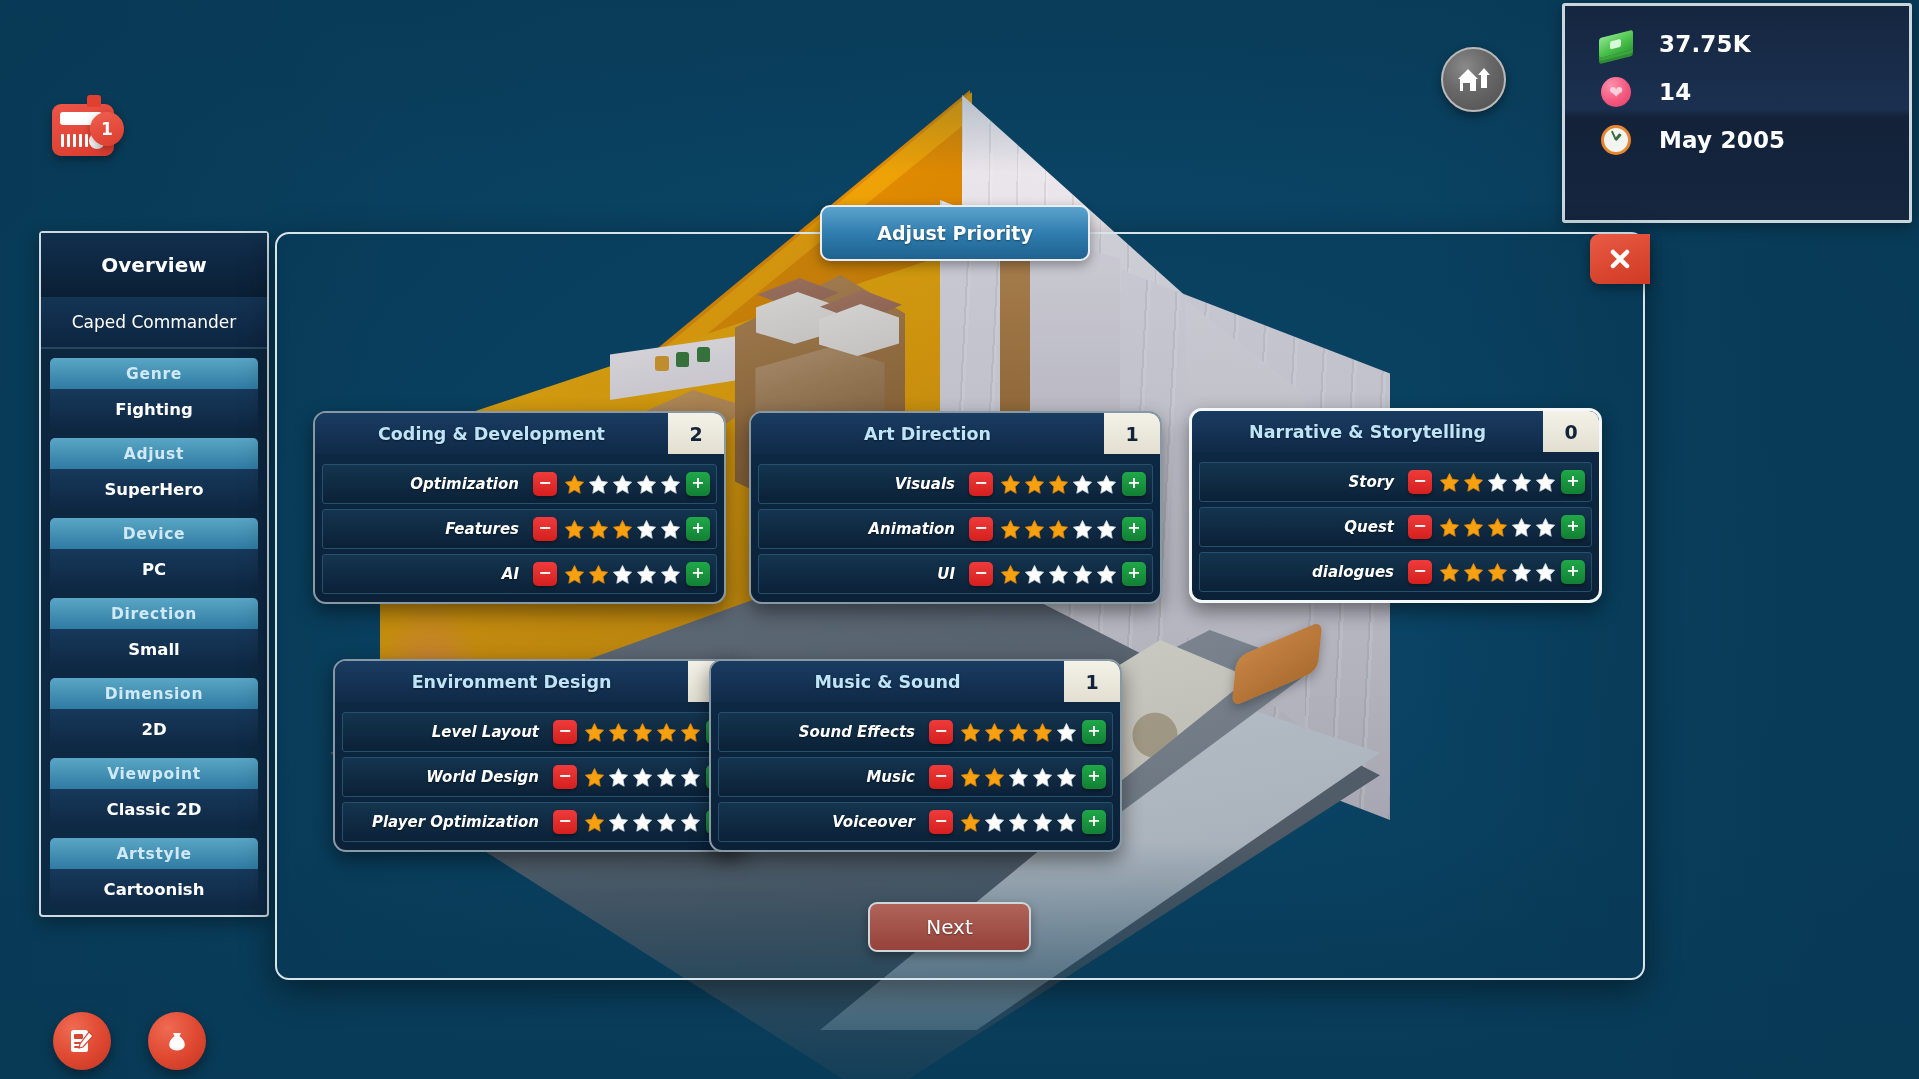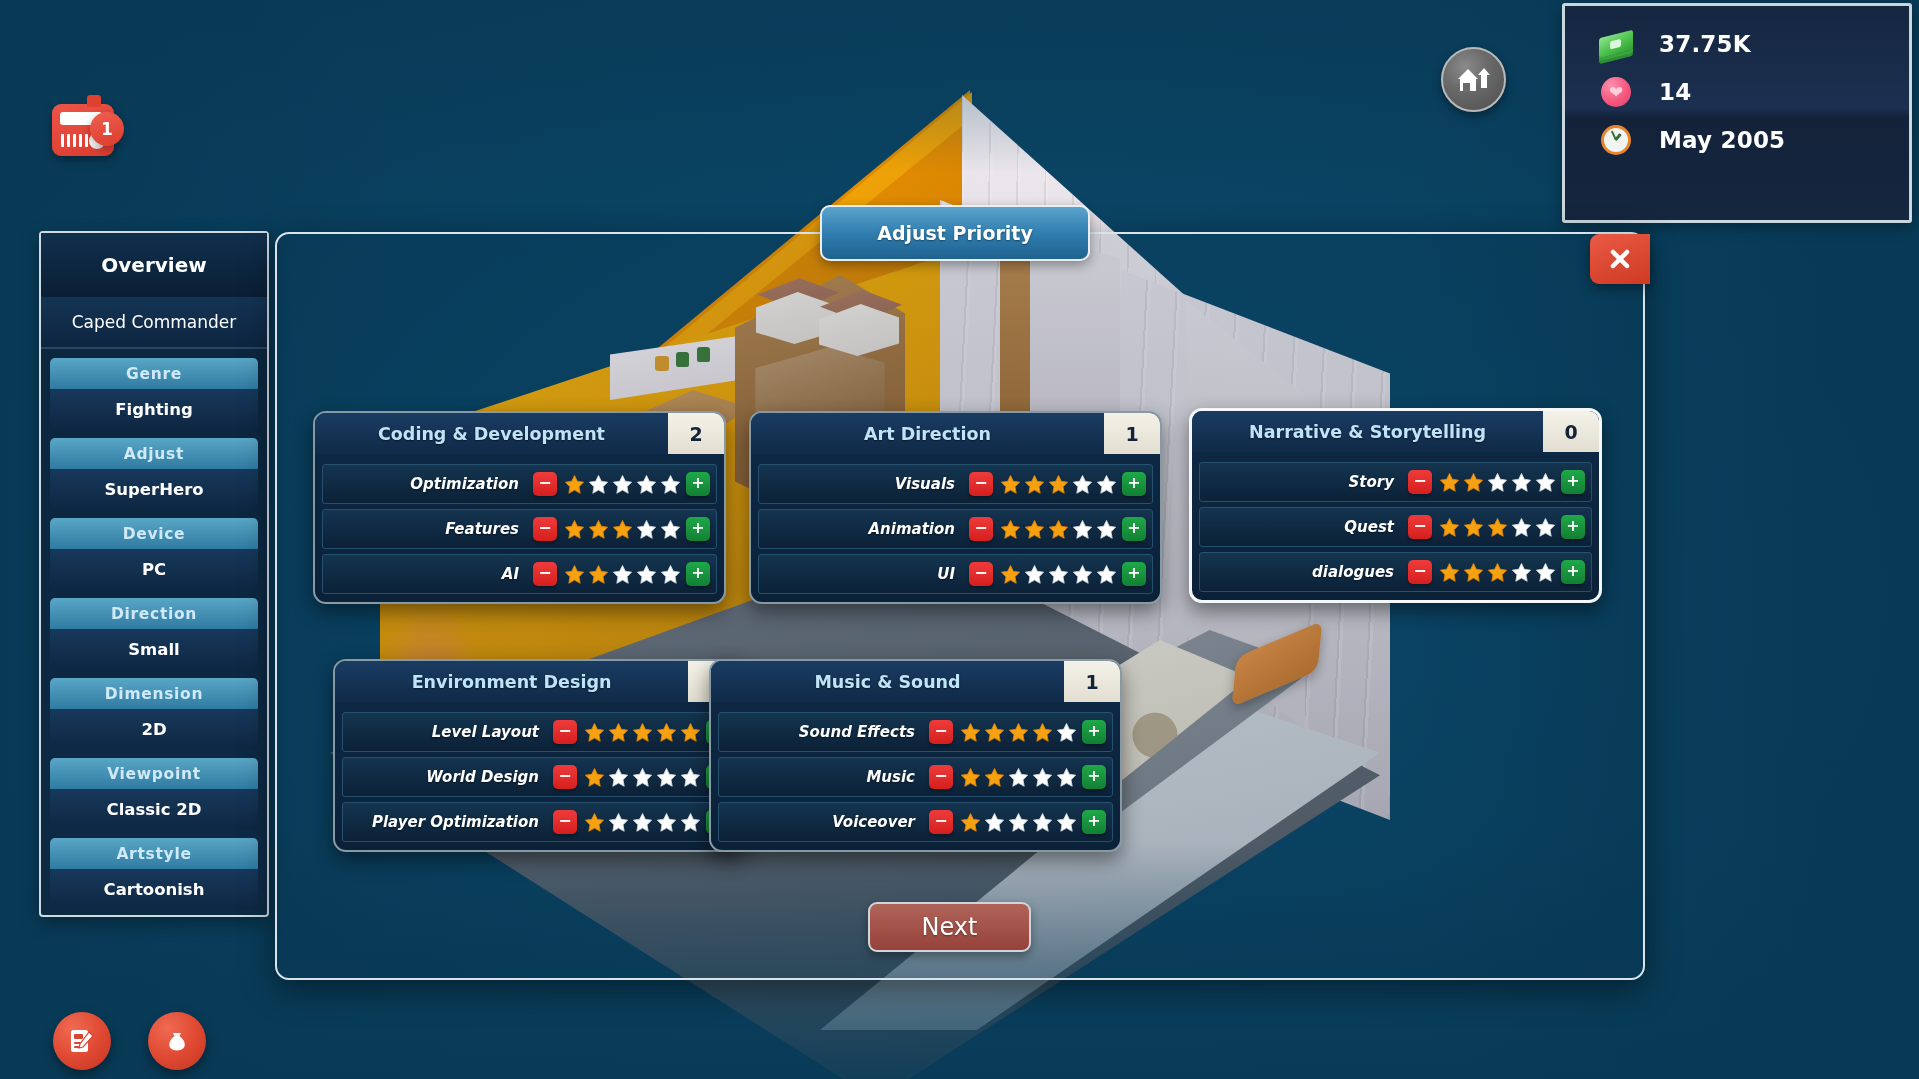--- a/index.html
+++ b/index.html
@@ -415,21 +415,21 @@
   .minus-btn span, .plus-btn span { display:block; margin-top:-2px; }
   .stars { display:flex; gap: 3px; margin-left: 7px; flex: 0 0 auto; }
   .star { width: 21px; height: 21px; cursor: pointer; display:block; }
 
   #next-btn {
     position: absolute; left: 868px; top: 902px;
     width: 163px; height: 50px;
     background: linear-gradient(180deg, #b06459 0%, #96423a 100%);
     border: 2px solid #cfd6da;
     border-radius: 9px;
-    color:#fff; font-size:24px;
+    color:#fff; font-size:20px;
     display:flex; align-items:center; justify-content:center;
     text-shadow: 0 1px 2px rgba(0,0,0,0.4);
     box-shadow: 0 4px 10px rgba(0,0,0,0.35);
     cursor: pointer;
     z-index: 30;
   }
 </style>
 </head>
 <body>
 

